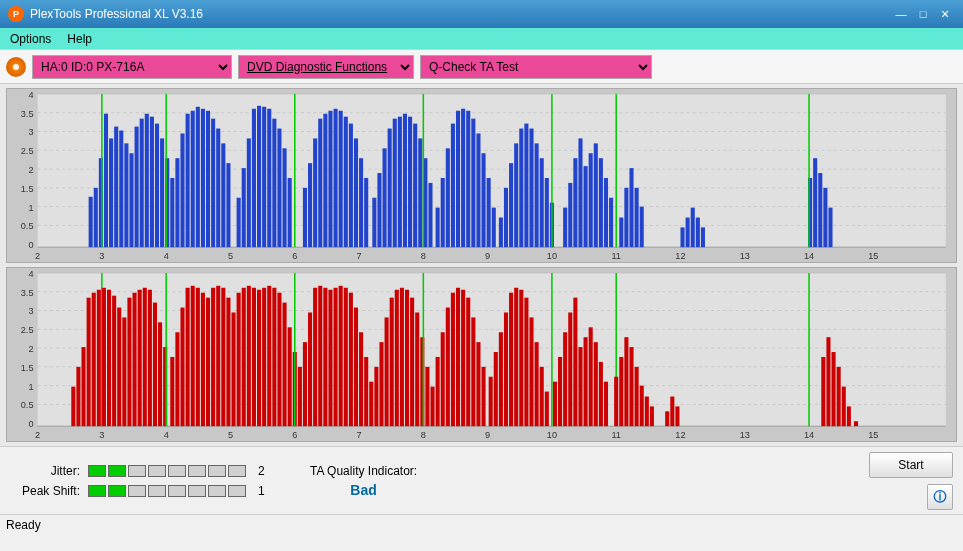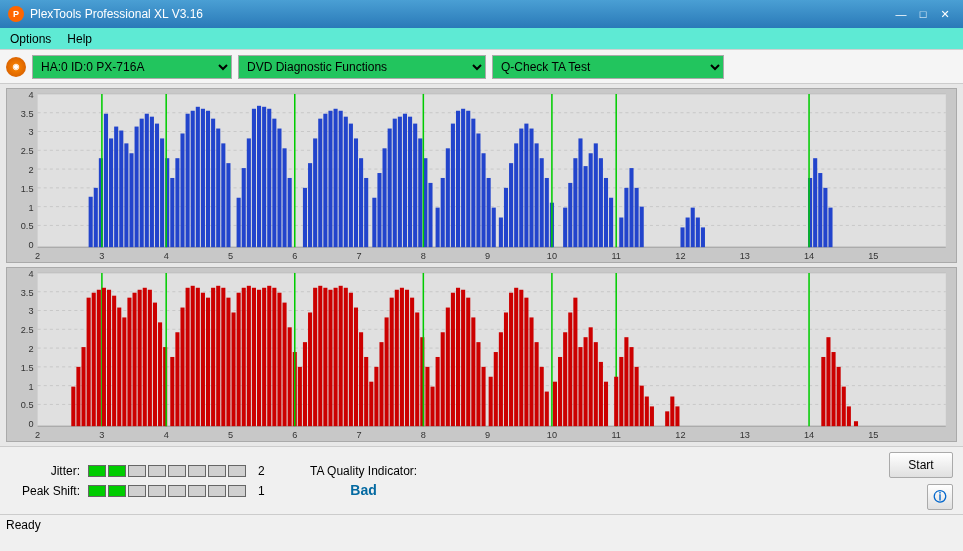--- a/index.html
+++ b/index.html
@@ -89,27 +89,27 @@
       align-items: center;
       justify-content: center;
       font-size: 8px;
       color: white;
       font-weight: bold;
       flex-shrink: 0;
     }
     .toolbar select {
       height: 24px;
       border: 1px solid #aaa;
-      background: #22c55e;
+      background: #ec4899;
       font-size: 12px;
       padding: 0 4px;
       cursor: pointer;
     }
     .toolbar select:first-of-type { width: 200px; }
-    .toolbar select:nth-of-type(2) { width: 248px; }
+    .toolbar select:nth-of-type(2) { width: 176px; text-decoration: underline; }
     .toolbar select:nth-of-type(3) { width: 232px; }
 
     .charts-area {
       background: #e8e8e8;
       padding: 4px 6px;
       display: flex;
       flex-direction: column;
       gap: 4px;
     }
     .chart-container {
@@ -179,21 +179,21 @@
       color: #0369a1;
     }
     .start-btn-area {
       margin-left: auto;
       display: flex;
       flex-direction: column;
       gap: 6px;
       align-items: flex-end;
     }
     .start-btn {
-      width: 64px;
+      width: 84px;
       height: 26px;
       background: linear-gradient(to bottom, #ffffff, #e0e0e0);
       border: 1px solid #aaa;
       cursor: pointer;
       font-size: 12px;
       border-radius: 2px;
     }
     .info-btn {
       width: 26px;
       height: 26px;

